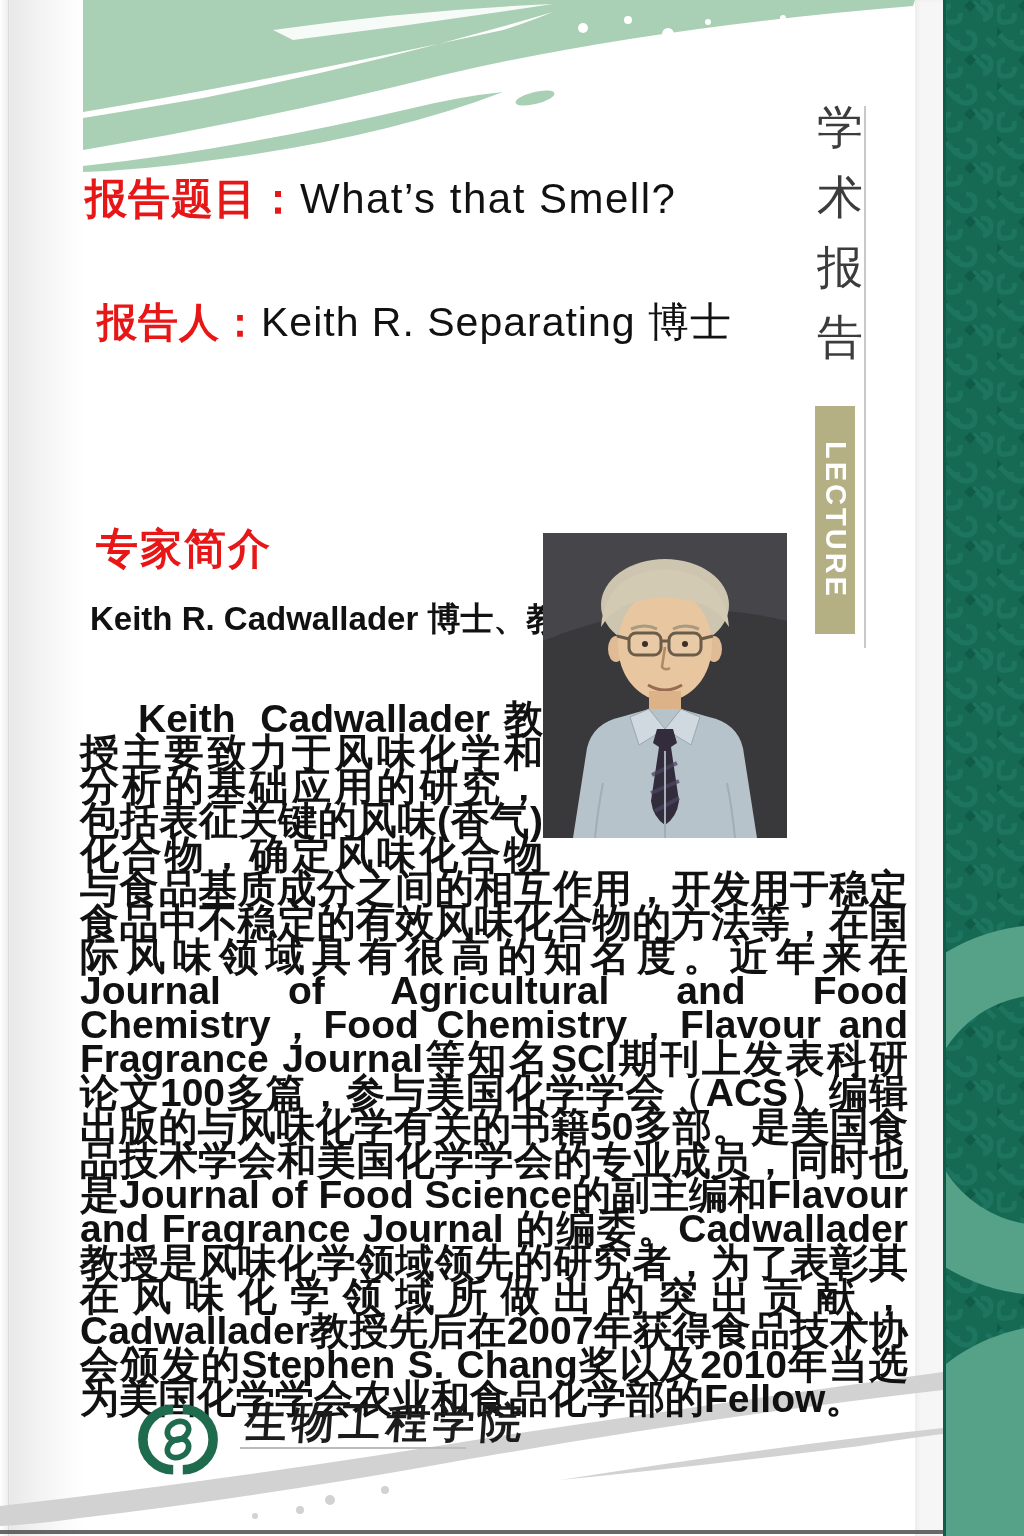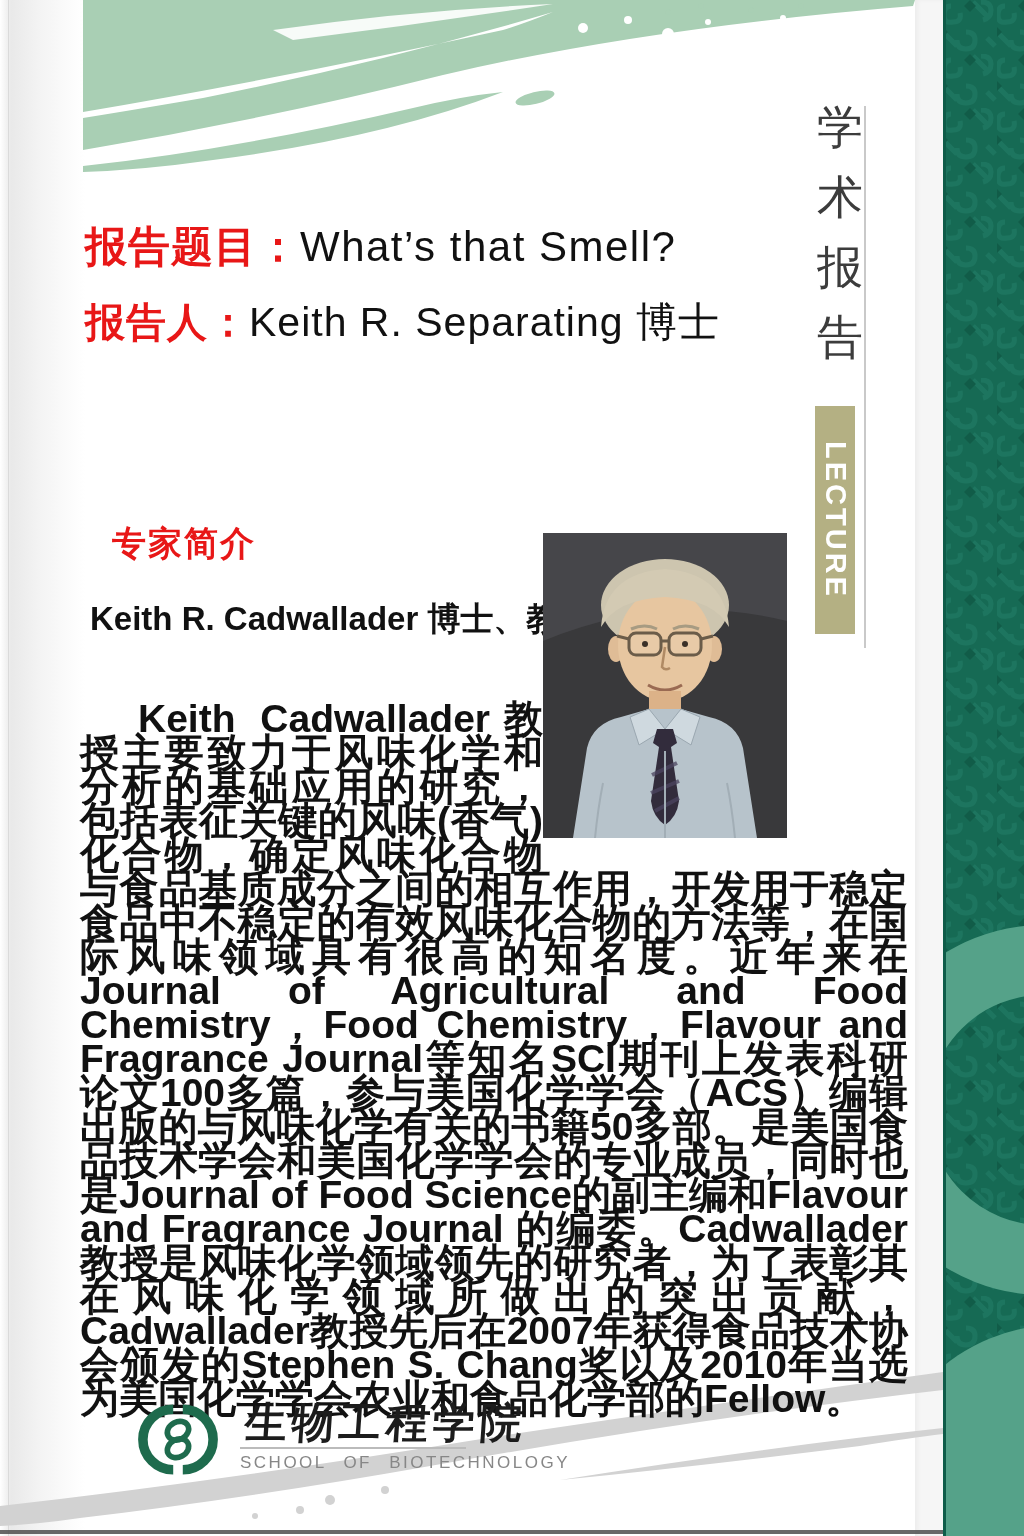--- a/index.html
+++ b/index.html
@@ -32,29 +32,29 @@
     font-family:"DejaVu Serif",serif;font-size:46px;color:#3c3c3c;line-height:1;}
   .sc-0{top:104px;} .sc-1{top:174px;} .sc-2{top:244px;} .sc-3{top:314px;}
   .lecture-block{position:absolute;left:9px;top:406px;width:40px;height:228px;
     background:var(--khaki);display:flex;align-items:center;justify-content:center;}
   .lecture-text{writing-mode:vertical-rl;font-size:29px;font-weight:bold;color:#ffffff;
     letter-spacing:3px;white-space:nowrap;}
   .sidebar-rule{position:absolute;left:864px;top:106px;width:2px;height:542px;background:#c9c9c9;}
 
   
   .title-block{position:absolute;left:85px;top:170px;width:830px;
-    font-size:42px;line-height:57px;color:#111;margin-top:48px;}
+    font-size:42px;line-height:57px;color:#111;}
   .red-label{color:var(--red);font-weight:bold;letter-spacing:1px;}
   .title-en{letter-spacing:1.5px;}
   .info-block{position:absolute;left:85px;top:293px;width:830px;}
   .info-row{font-size:41px;line-height:58px;color:#111;white-space:nowrap;}
-  .info-row .red-label{font-size:40px;}
+  .info-row .red-label{font-size:40px;margin-left:12px;}
   .info-value{letter-spacing:1px;}
 
-  .section-title{position:absolute;left:112px;top:521px;font-size:34px;font-weight:bold;
+  .section-title{position:absolute;left:96px;top:521px;font-size:42px;font-weight:bold;
     color:var(--red);letter-spacing:2px;}
 
   .intro-block{position:absolute;left:90px;top:591px;width:460px;
     font-size:33px;font-weight:bold;color:#111;line-height:56px;white-space:nowrap;}
 
   
   .photo{position:absolute;left:543px;top:533px;width:244px;height:305px;}
 
   
   .bio-paragraph{position:absolute;left:80px;top:702px;width:828px;
@@ -199,16 +199,15 @@
     <svg class="logo-mark" viewBox="0 0 100 94">
       <g fill="none" stroke="#1e6b4d" stroke-linecap="butt">
         <path d="M44 9 A38 38 0 0 0 44 85" stroke-width="12"></path>
         <path d="M56 9 A38 38 0 0 1 56 85" stroke-width="12"></path>
         <ellipse cx="50" cy="36" rx="14" ry="11" transform="rotate(-28 50 36)" stroke-width="7"></ellipse>
         <ellipse cx="50" cy="58" rx="14" ry="11" transform="rotate(-28 50 58)" stroke-width="7"></ellipse>
       </g>
     </svg>
     <div class="logo-cn">生物工程学院</div>
     <div class="logo-rule"></div>
-    <div class="logo-en">SCHOOL OF BIOTECHNOLOGY</div>
   </div>
 
 </div>
 
 </body></html>

